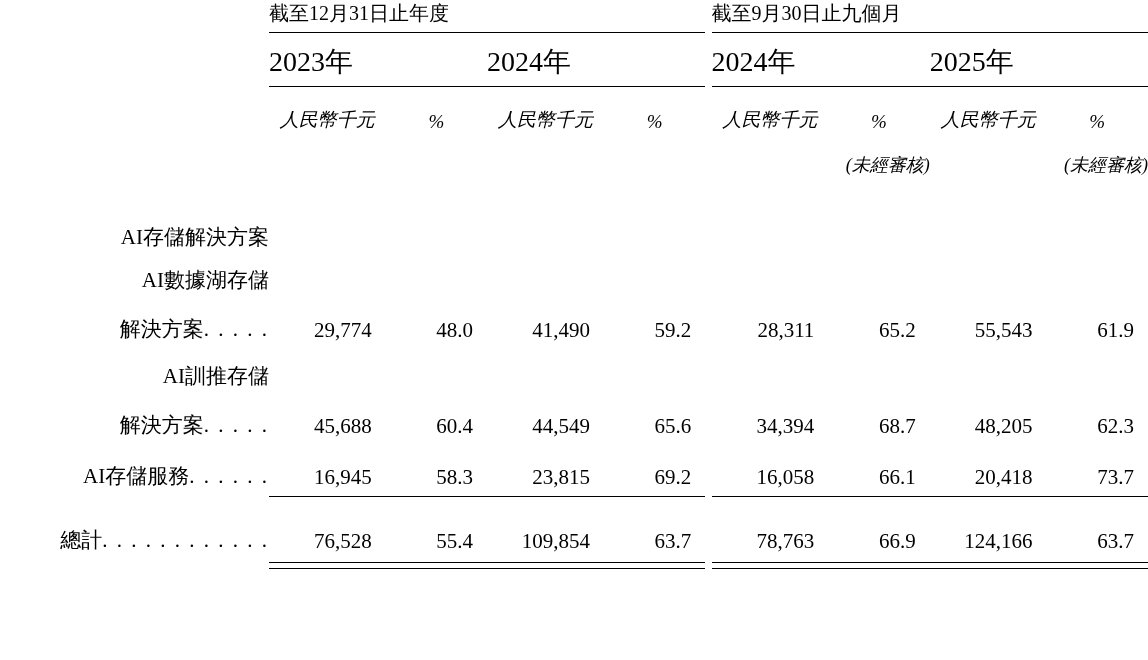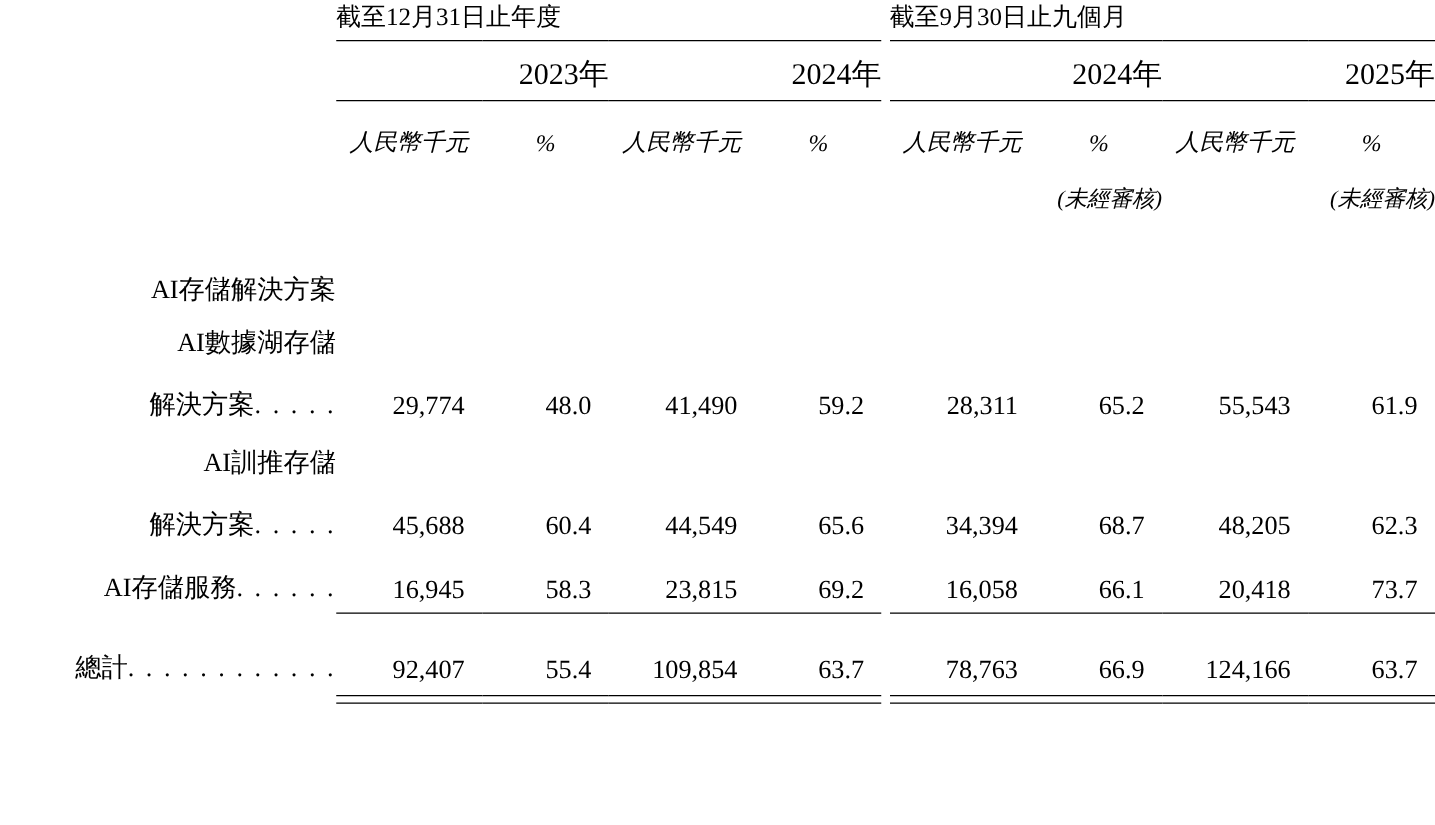--- a/index.html
+++ b/index.html
@@ -43,22 +43,22 @@
   }
   .grp-hdr {
     text-align: left;
     font-size: 20px;
     font-weight: bold;
     padding-bottom: 5px !important;
     border-bottom: 1.3px solid #000;
     white-space: nowrap;
   }
   .yr-hdr {
-    text-align: right;
-    font-size: 24px;
+    text-align: left;
+    font-size: 28px;
     font-weight: bold;
     padding-bottom: 5px !important;
     border-bottom: 1.3px solid #000;
     white-space: nowrap;
   }
   .sub-hdr {
     text-align: center;
     font-size: 20px;
     padding-bottom: 5px !important;
     border-bottom: 1.3px solid #000;
@@ -239,21 +239,21 @@
     <td class="underline-cell"></td>
     <td></td>
     <td class="underline-cell"></td>
     <td class="underline-cell"></td>
     <td class="underline-cell"></td>
     <td class="underline-cell"></td>
   </tr>
 
   <tr class="data-row total-row">
     <td class="row-label bold"><span>總計</span><span class="leader" style="font-weight:normal">. . . . . . . . . . . .</span></td>
-    <td class="num bold">92,407</td>
+    <td class="num bold">76,528</td>
     <td class="pct bold">55.4</td>
     <td class="num bold">109,854</td>
     <td class="pct bold">63.7</td>
     <td></td>
     <td class="num bold">78,763</td>
     <td class="pct bold">66.9</td>
     <td class="num bold">124,166</td>
     <td class="pct bold">63.7</td>
   </tr>
 

